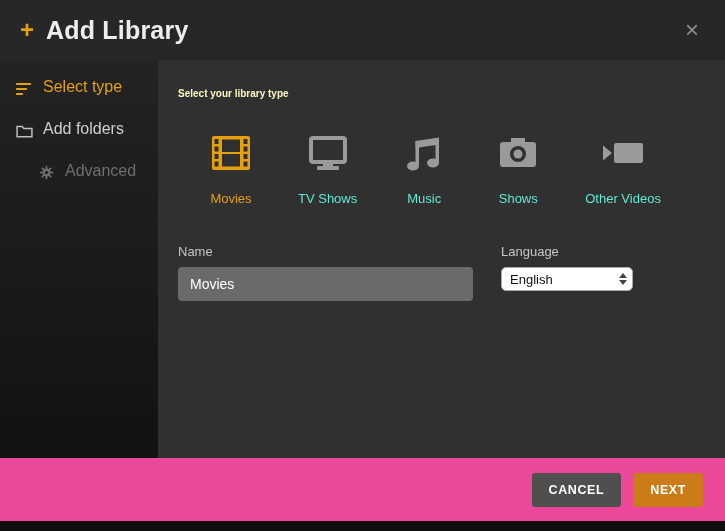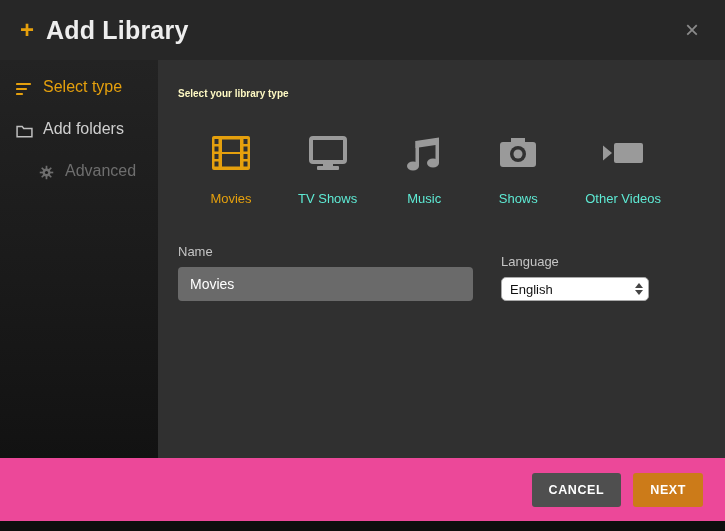--- a/index.html
+++ b/index.html
@@ -31,26 +31,26 @@
   
   .main{flex:1 1 auto;background:var(--main-bg);padding:28px 24px 0 20px;}
   .main-heading{color:#fef9c3;font-size:10px;font-weight:700;}
   .types-row{display:flex;gap:40px;margin-top:32px;padding-left:26px;}
   .type-cell{display:flex;flex-direction:column;align-items:center;min-width:54px;cursor:pointer;color:#9a9a9a;}
   .type-cell .type-label{margin-top:12px;font-size:13px;color:#5eead4;white-space:nowrap;}
   .type-cell.selected{color:var(--accent);}
   .type-cell.selected .type-label{color:var(--accent);}
   .type-cell svg .hole{fill:var(--main-bg);}
   
-  .fields-row{display:flex;margin-top:38px;align-items:flex-end;}
+  .fields-row{display:flex;margin-top:38px;align-items:flex-start;}
   .field-label{display:block;color:#c5c5c5;font-size:13px;margin-bottom:8px;}
   .name-block{width:295px;}
   .name-input{width:100%;height:34px;background:#6a6a6a;border:none;border-radius:4px;color:#ffffff;font-size:14px;padding:0 12px;font-family:inherit;outline:none;}
   .lang-block{margin-left:28px;width:148px;}
-  .select-wrap{position:relative;width:148px;}
+  .select-wrap{position:relative;width:132px;}
   .lang-select{width:100%;height:24px;appearance:none;-webkit-appearance:none;background:#ffffff;border:1px solid #a9a9a9;border-radius:5px;font-size:13px;color:#111111;padding:0 22px 0 8px;font-family:inherit;outline:none;}
   .sel-arrows{position:absolute;right:6px;top:50%;transform:translateY(-50%);display:flex;flex-direction:column;gap:2px;pointer-events:none;}
   .sel-arrows i{display:block;width:0;height:0;border-left:4px solid transparent;border-right:4px solid transparent;}
   .sel-arrows .up{border-bottom:5px solid #444;}
   .sel-arrows .down{border-top:5px solid #444;}
   
   .dlg-footer{height:63px;flex:0 0 63px;background:#ec4899;display:flex;align-items:center;justify-content:flex-end;padding-right:22px;gap:12px;}
   .btn{border:none;border-radius:3px;font-size:12.5px;font-weight:700;letter-spacing:.6px;padding:10px 17px;cursor:pointer;font-family:inherit;color:#ffffff;}
   .btn-cancel{background:#4f4f4f;}
   .btn-next{background:var(--primary-btn);}

